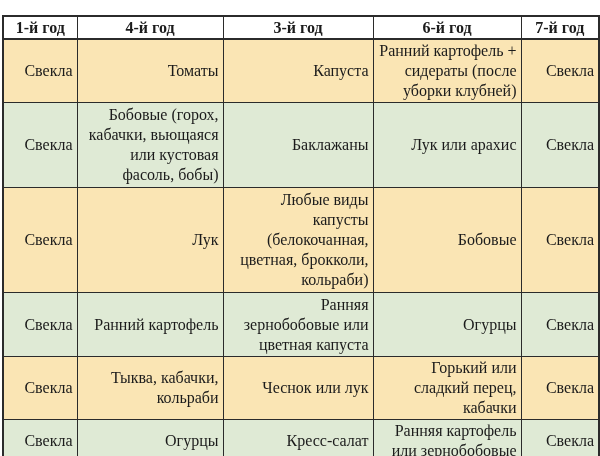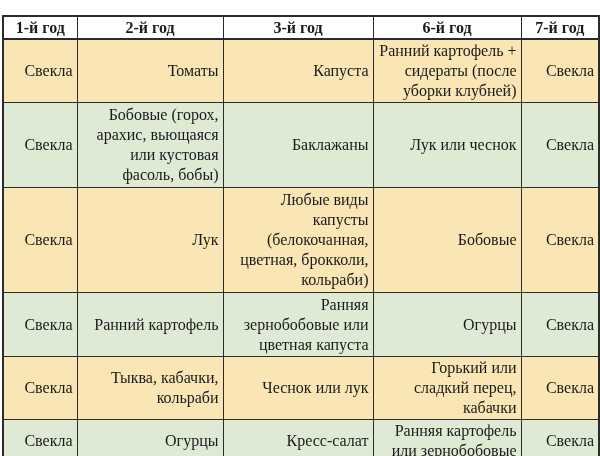--- a/index.html
+++ b/index.html
@@ -66,39 +66,39 @@
     <colgroup>
       <col style="width:74px">
       <col style="width:146px">
       <col style="width:150px">
       <col style="width:148px">
       <col style="width:78px">
     </colgroup>
     <thead>
       <tr>
         <th>1-й год</th>
-        <th>2-й год</th>
+        <th>4-й год</th>
         <th>3-й год</th>
         <th>6-й год</th>
         <th>7-й год</th>
       </tr>
     </thead>
     <tbody>
       <tr class="cream">
         <td>Свекла</td>
         <td>Томаты</td>
         <td>Капуста</td>
         <td>Ранний картофель + сидераты (после уборки клубней)</td>
         <td>Свекла</td>
       </tr>
       <tr class="green">
         <td>Свекла</td>
-        <td>Бобовые (горох, арахис, вьющаяся или кустовая фасоль, бобы)</td>
+        <td>Бобовые (горох, кабачки, вьющаяся или кустовая фасоль, бобы)</td>
         <td>Баклажаны</td>
-        <td>Лук или чеснок</td>
+        <td>Лук или арахис</td>
         <td>Свекла</td>
       </tr>
       <tr class="cream">
         <td>Свекла</td>
         <td>Лук</td>
         <td>Любые виды капусты (белокочанная, цветная, брокколи, кольраби)</td>
         <td>Бобовые</td>
         <td>Свекла</td>
       </tr>
       <tr class="green">

